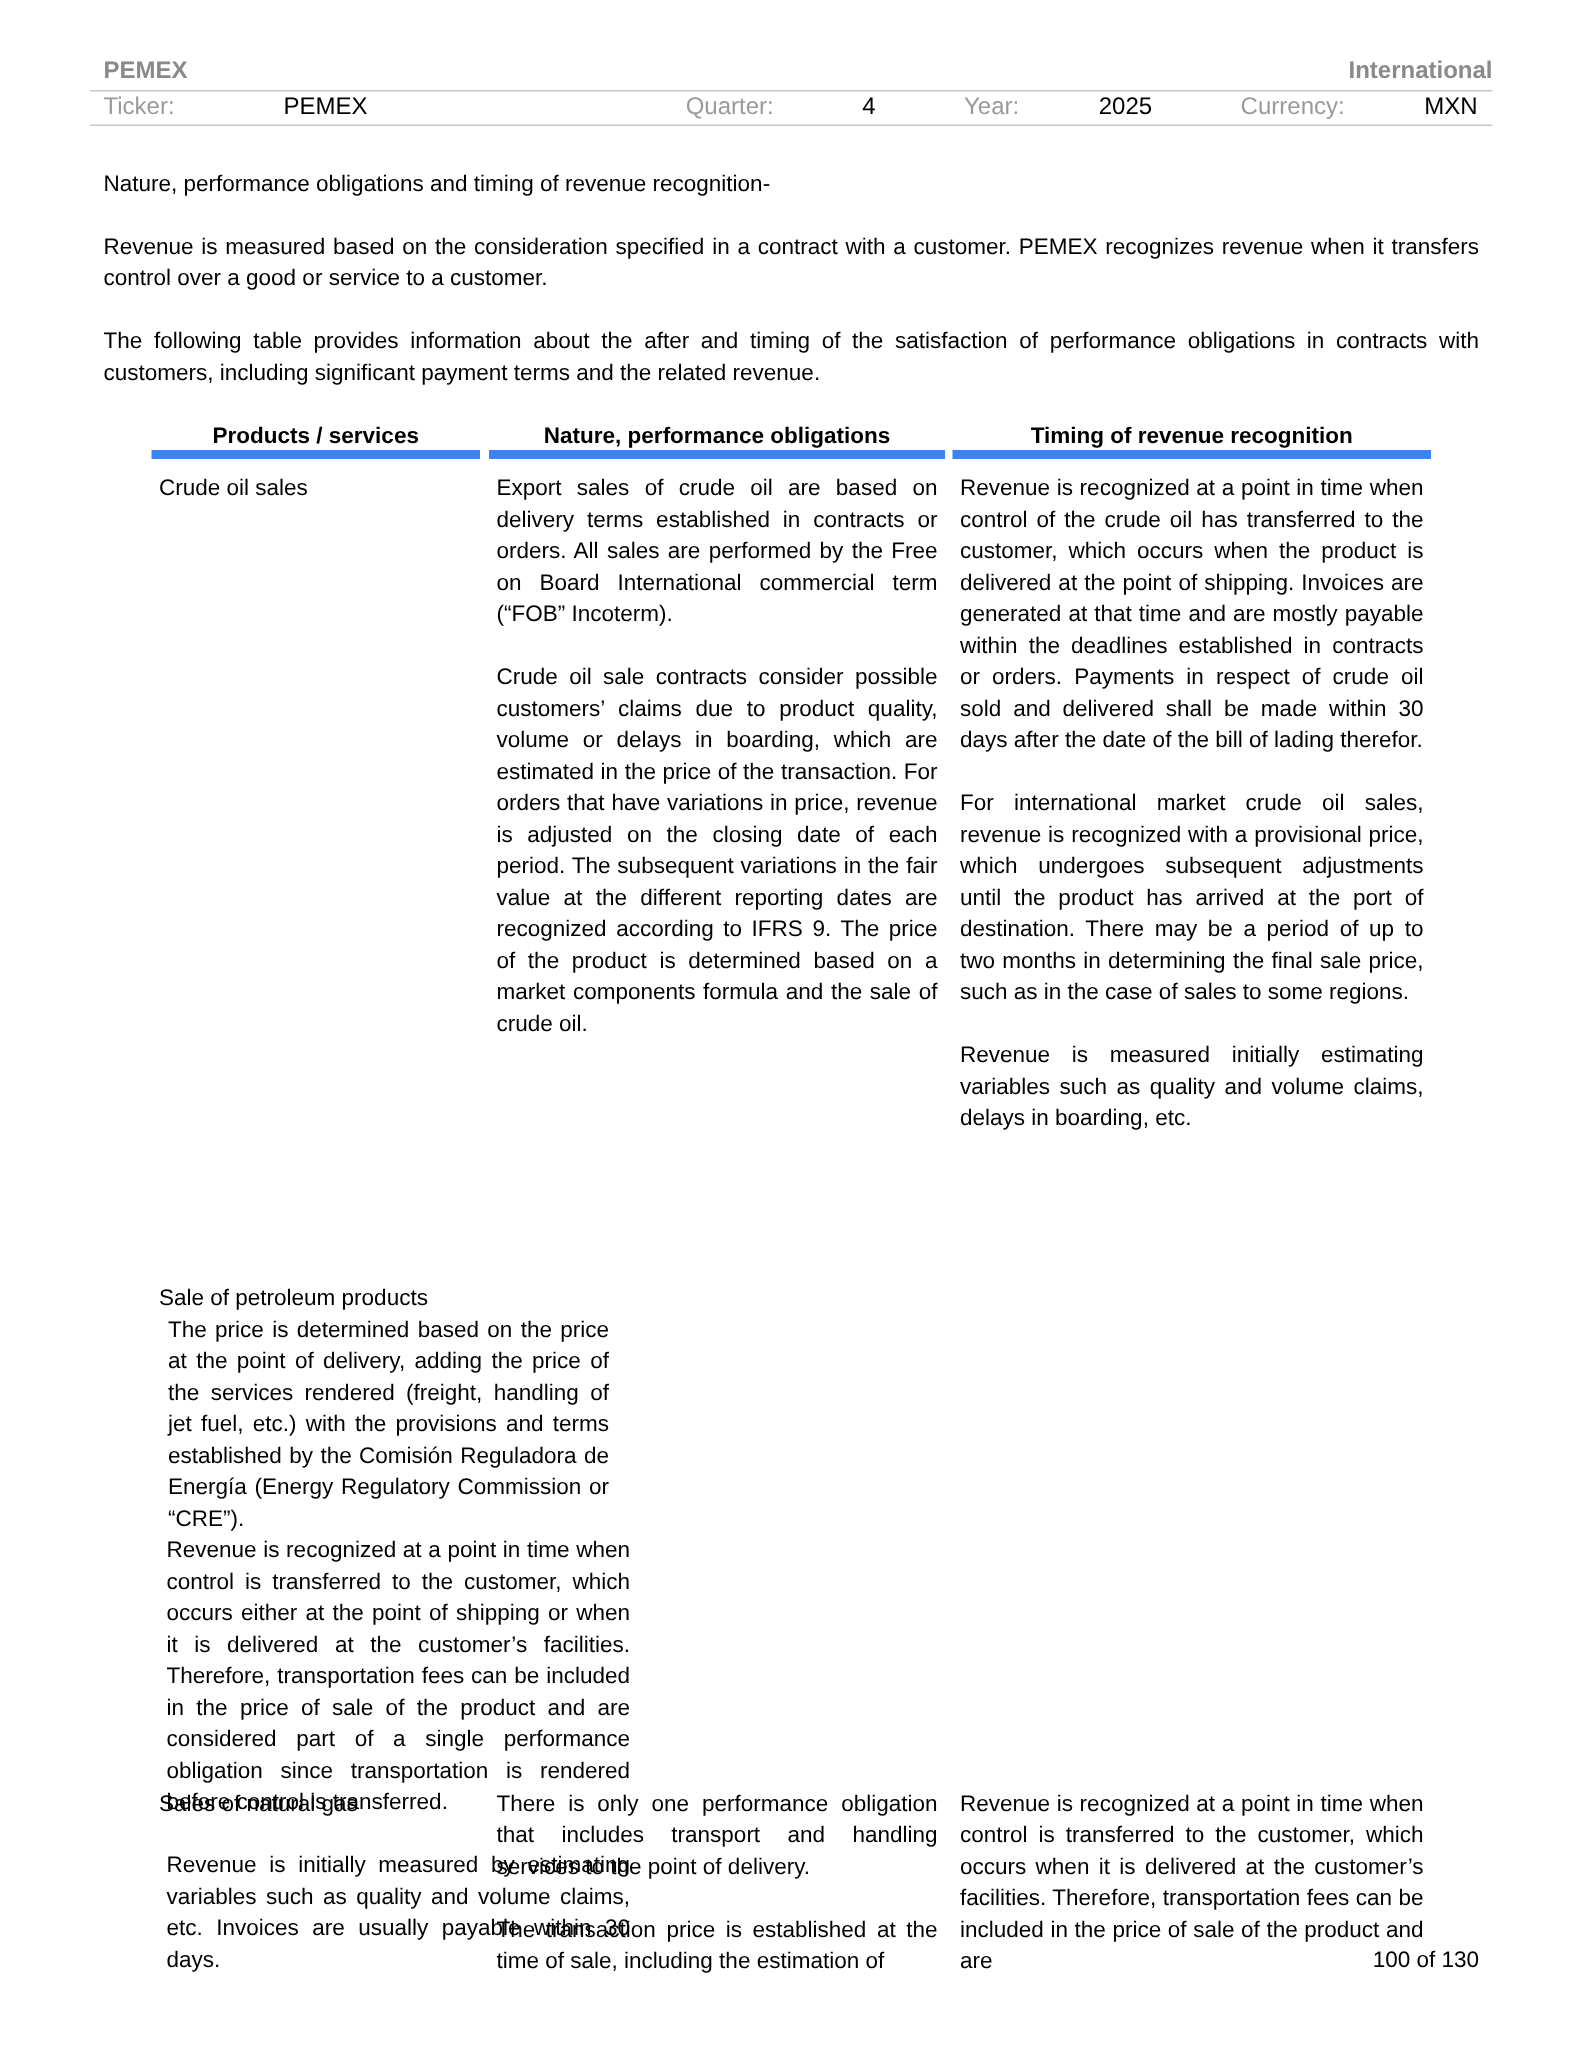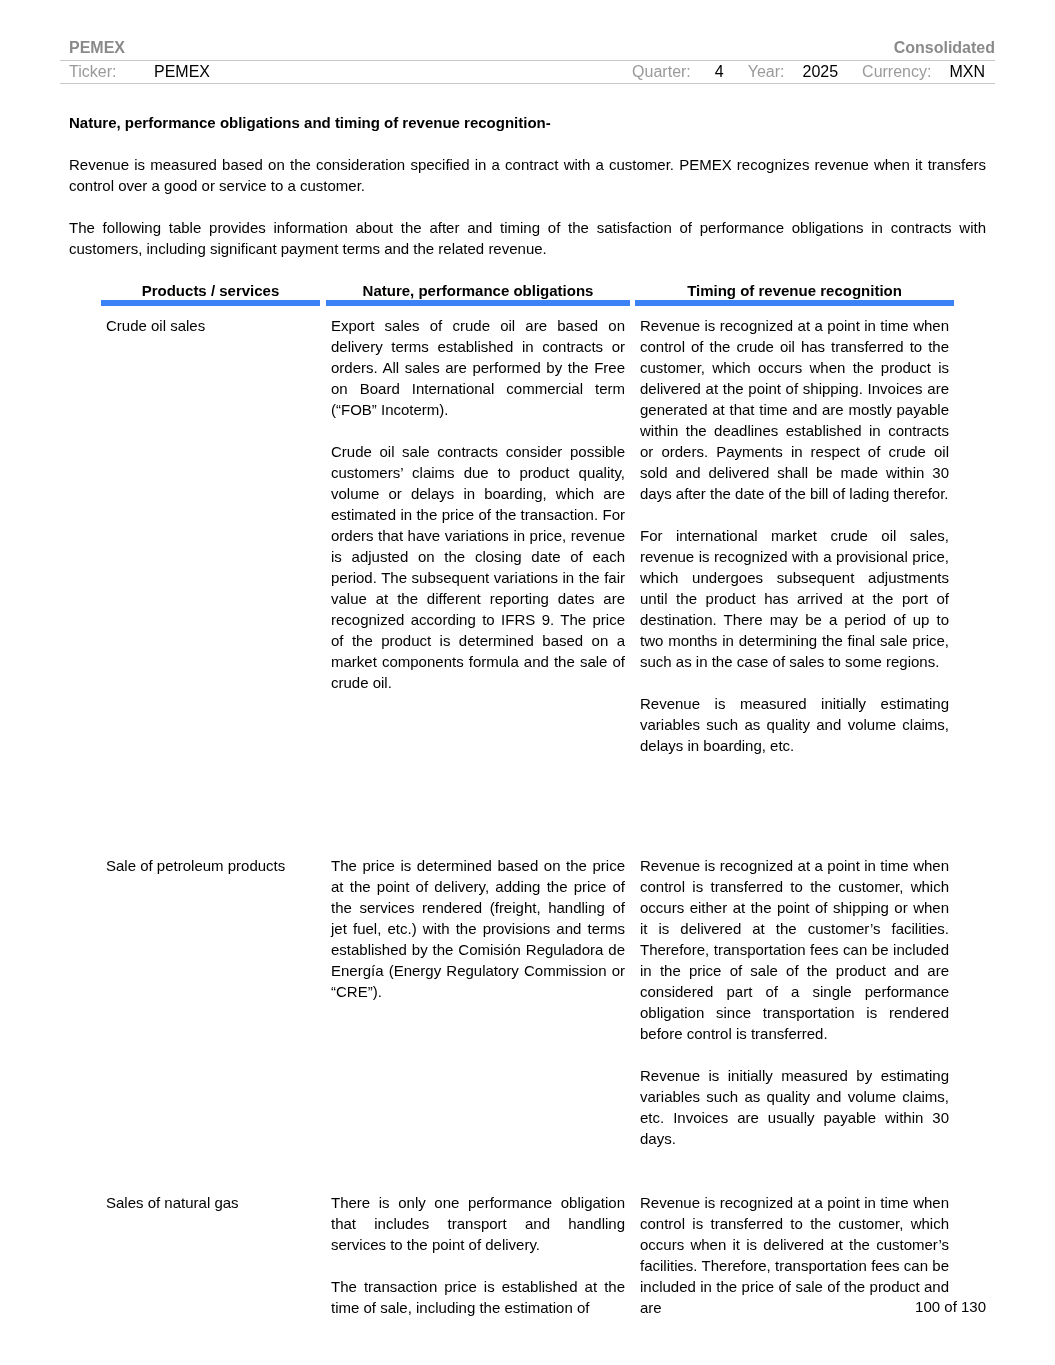--- a/index.html
+++ b/index.html
@@ -2,60 +2,60 @@
 <html><head>
 <meta charset="utf-8">
 <style>
   html, body { margin: 0; padding: 0; background: #ffffff; }
   body { width: 1055px; height: 1365px; position: relative; overflow: hidden; font-family: "Liberation Sans", sans-serif; color: #000; }
 
   .hdr { position: absolute; left: 60px; width: 935px; }
   .hdr-row1 { top: 36px; height: 24px; border-bottom: 1px solid #c8c8c8; display: flex; justify-content: space-between; align-items: center; }
   .hdr-row1 span { font-weight: bold; color: #8a8a8a; font-size: 16px; }
   .hdr-row1 .left { padding-left: 9px; }
-  .hdr-row2 { top: 60px; height: 23px; border-bottom: 1px solid #c8c8c8; display: flex; align-items: center; font-size: 16px; }
+  .hdr-row2 { top: 60px; height: 23px; border-bottom: 1px solid #c8c8c8; display: flex; align-items: center; font-size: 16px; gap: 35px; }
   .hdr-row2 .lbl { color: #9a9a9a; }
   .hdr-row2 .val { color: #000; }
   .hdr-row2 .ticker-lbl { margin-left: 9px; width: 85px; }
   .hdr-row2 .spacer { flex: 1; }
   .hdr-row2 .q-val { margin: 0 24px 0 24px; }
   .hdr-row2 .y-val { margin: 0 24px 0 18px; }
   .hdr-row2 .c-val { margin: 0 10px 0 18px; }
 
   .doc { position: absolute; left: 69px; width: 917px; font-family: "Liberation Sans", sans-serif; font-size: 15px; line-height: 21px; }
-  .title { top: 112px; font-weight: bold; font-size: 15px; }
+  .title { top: 112px; font-weight: normal; font-size: 15px; }
   .para { text-align: justify; }
   .p1 { top: 154px; }
   .p2 { top: 217px; }
 
   .tbl { position: absolute; top: 280px; left: 101px; width: 853px; font-size: 15px; line-height: 21px; }
   .tbl-head { display: flex; height: 22px; }
   .th { font-weight: bold; text-align: center; border-bottom: 6px solid #3b82f6; height: 20px; }
   .c1 { width: 219px; }
   .c2 { width: 304px; margin-left: 6px; }
   .c3 { width: 319px; margin-left: 5px; }
   .tbl-row { display: flex; }
   .td { box-sizing: border-box; }
   .td.c1 { padding-left: 5px; }
   .td.c2 { padding: 0 5px; text-align: justify; }
   .td.c3 { padding: 0 5px; text-align: justify; }
   .td p { margin: 0 0 21px 0; }
   .td p:last-child { margin-bottom: 0; }
   .row-crude { padding-top: 13px; height: 540px; }
-  .row-petro { height: 337px; }
+  .row-petro { height: 337px; flex-direction: column; }
   .row-gas { height: 130px; }
 
   .pagenum { position: absolute; top: 1298px; right: 69px; font-size: 15px; }
 </style>
 </head>
 <body>
 
 <div class="hdr hdr-row1">
   <span class="left">PEMEX</span>
-  <span>Consolidated</span>
+  <span>International</span>
 </div>
 <div class="hdr hdr-row2">
   <span class="lbl ticker-lbl">Ticker:</span>
   <span class="val">PEMEX</span>
   <span class="spacer"></span>
   <span class="lbl">Quarter:</span>
   <span class="val q-val">4</span>
   <span class="lbl">Year:</span>
   <span class="val y-val">2025</span>
   <span class="lbl">Currency:</span>

